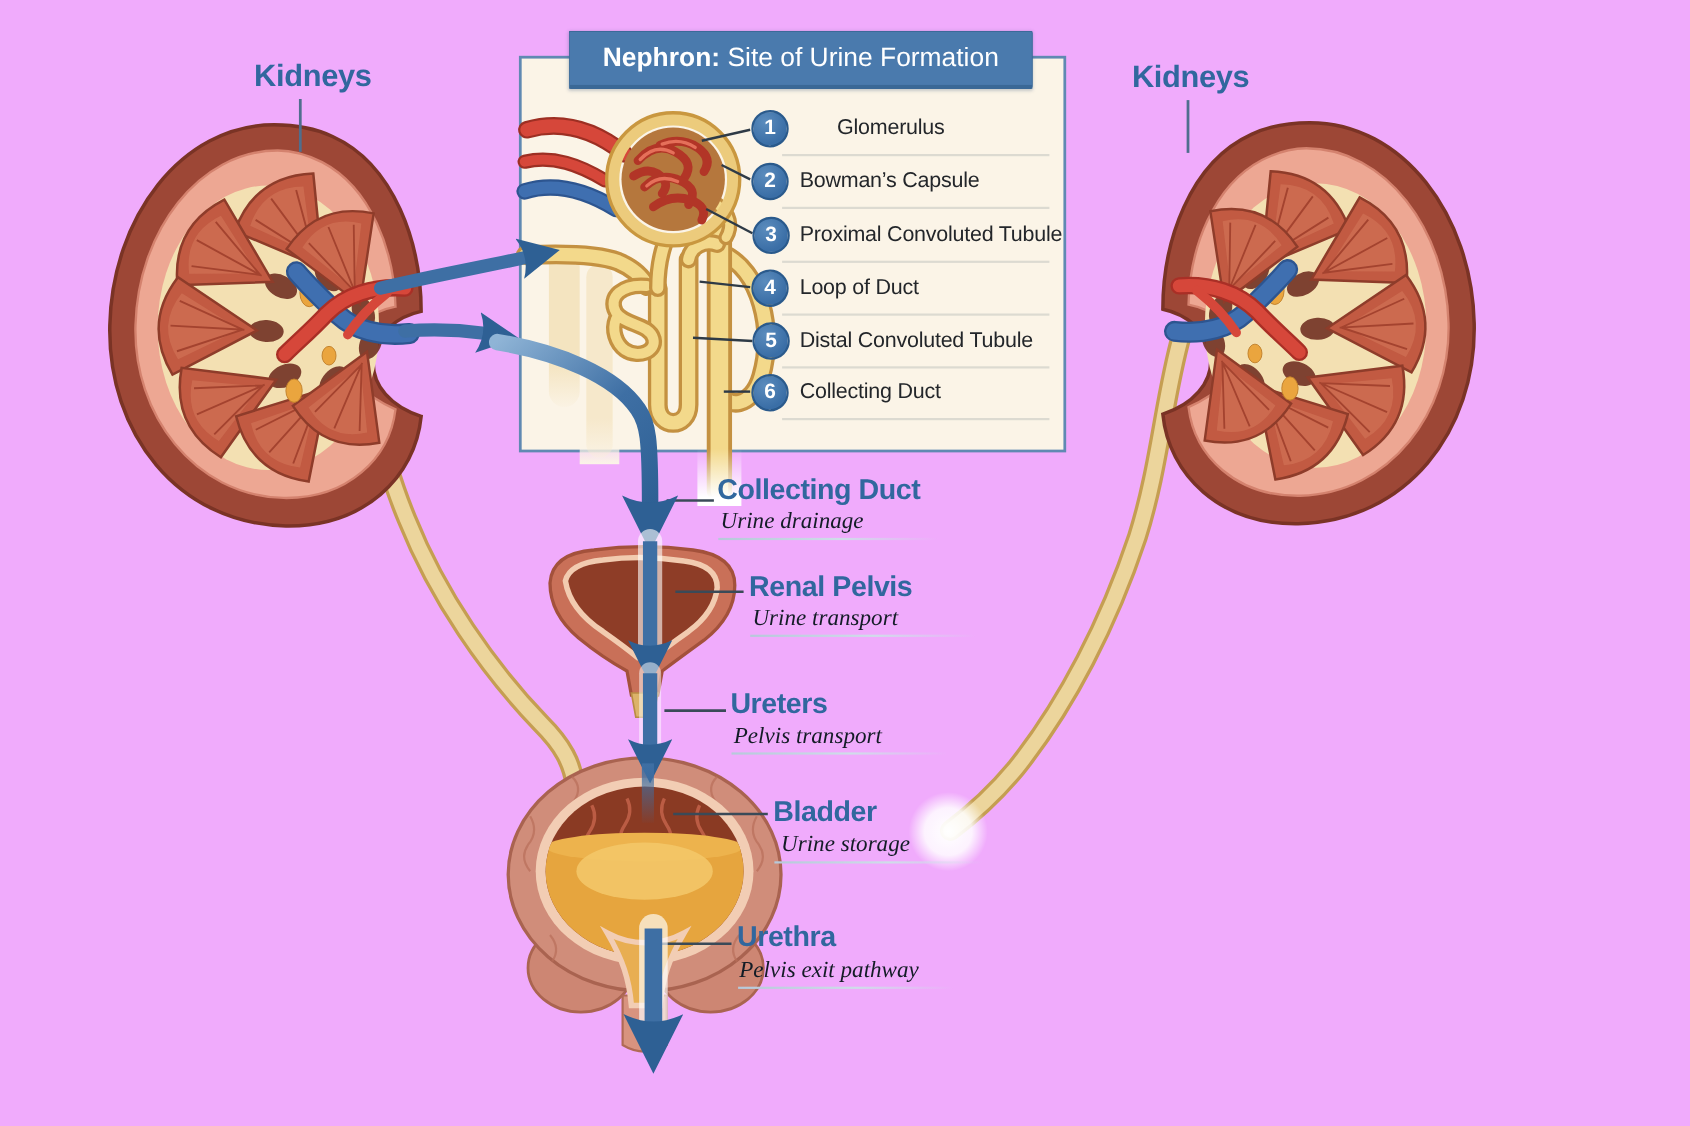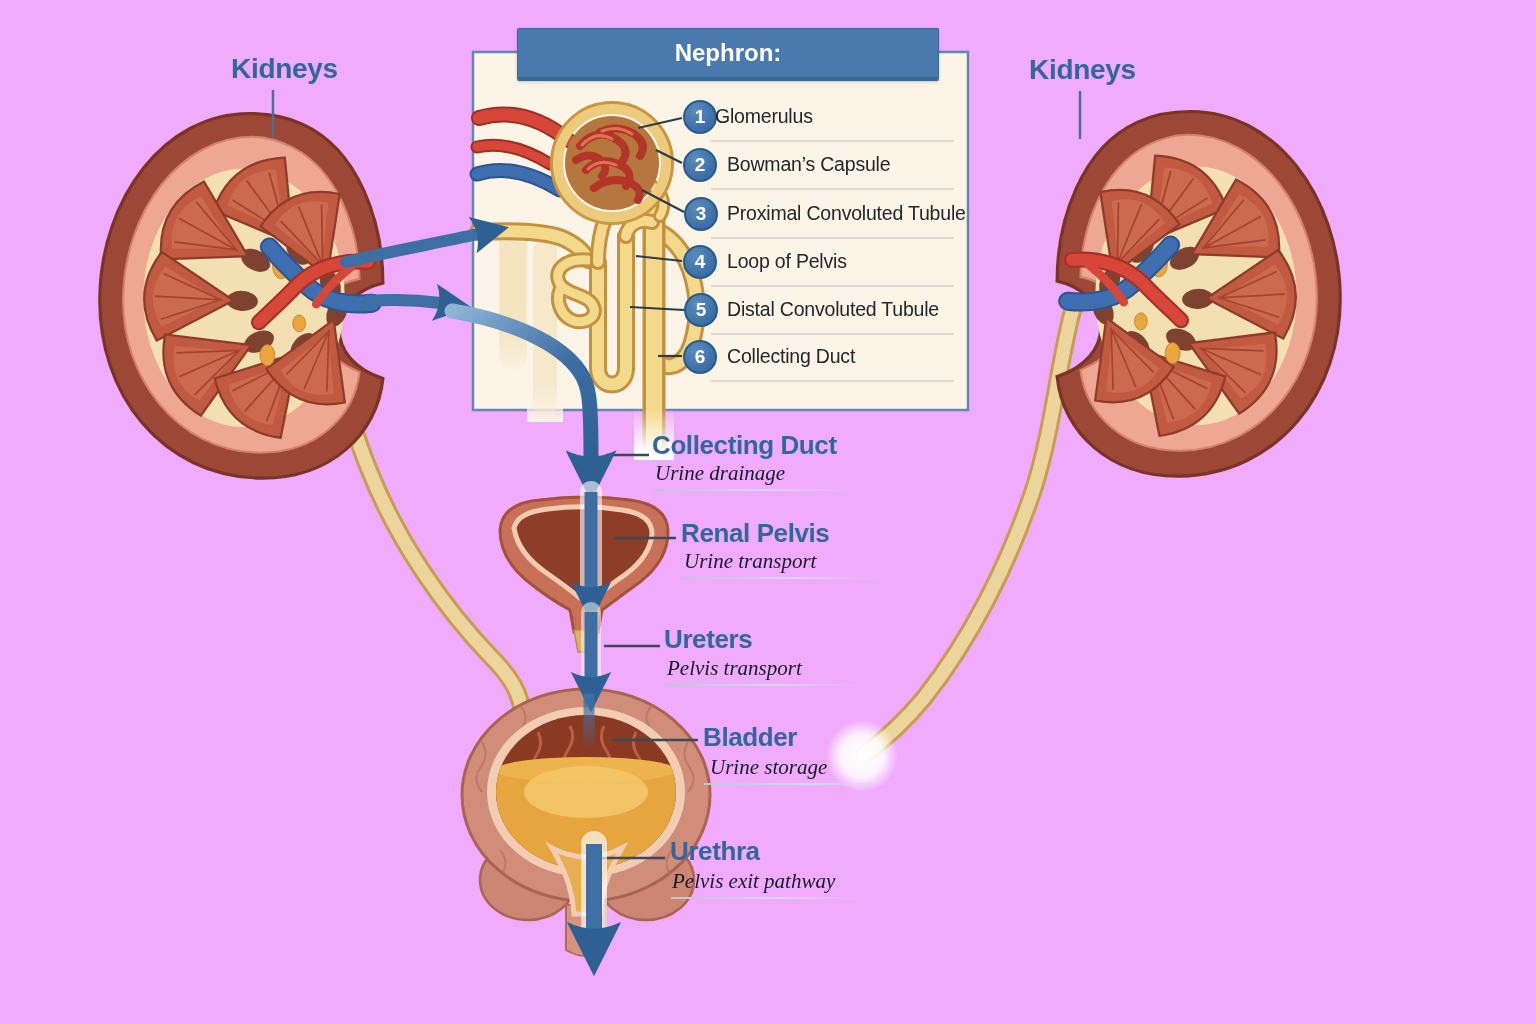--- a/index.html
+++ b/index.html
@@ -242,36 +242,36 @@
     <path d="M 591 612 L 591 678" style="stroke:var(--arrow)" stroke-width="13" marker-end="url(#ah)"></path>
     <path d="M 589 694 L 589 748" stroke="url(#gFadeA)" stroke-width="11"></path>
     <path d="M 594 844 L 594 934 " stroke="#ffffff" stroke-width="26" opacity="0.65" stroke-linecap="round"></path>
     <path d="M 594 844 L 594 930" style="stroke:var(--arrow)" stroke-width="16" marker-end="url(#ahBig)"></path>
   </g>
 </svg>
 
 <div class="kidney-label" style="left:231px;top:53px">Kidneys</div>
 <div class="kidney-label" style="left:1029px;top:54px">Kidneys</div>
 
-<div class="banner"><span class="bold">Nephron:</span></div>
+<div class="banner"><span class="bold">Nephron:</span><span> Site of Urine Formation</span></div>
 
 <div class="num-circle" style="left:683px;top:100px">1</div>
-<div class="list-label" style="left:715px;top:105px">Glomerulus</div>
+<div class="list-label" style="left:761px;top:105px">Glomerulus</div>
 <div class="list-sep" style="left:711px;top:140px;width:243px"></div>
 
 <div class="num-circle" style="left:683px;top:148px">2</div>
 <div class="list-label" style="left:727px;top:153px">Bowman’s Capsule</div>
 <div class="list-sep" style="left:711px;top:188px;width:243px"></div>
 
 <div class="num-circle" style="left:684px;top:197px">3</div>
 <div class="list-label" style="left:727px;top:202px">Proximal Convoluted Tubule</div>
 <div class="list-sep" style="left:711px;top:237px;width:243px"></div>
 
 <div class="num-circle" style="left:683px;top:245px">4</div>
-<div class="list-label" style="left:727px;top:250px">Loop of Pelvis</div>
+<div class="list-label" style="left:727px;top:250px">Loop of Duct</div>
 <div class="list-sep" style="left:711px;top:285px;width:243px"></div>
 
 <div class="num-circle" style="left:684px;top:293px">5</div>
 <div class="list-label" style="left:727px;top:298px">Distal Convoluted Tubule</div>
 <div class="list-sep" style="left:711px;top:333px;width:243px"></div>
 
 <div class="num-circle" style="left:683px;top:340px">6</div>
 <div class="list-label" style="left:727px;top:345px">Collecting Duct</div>
 <div class="list-sep" style="left:711px;top:380px;width:243px"></div>
 

